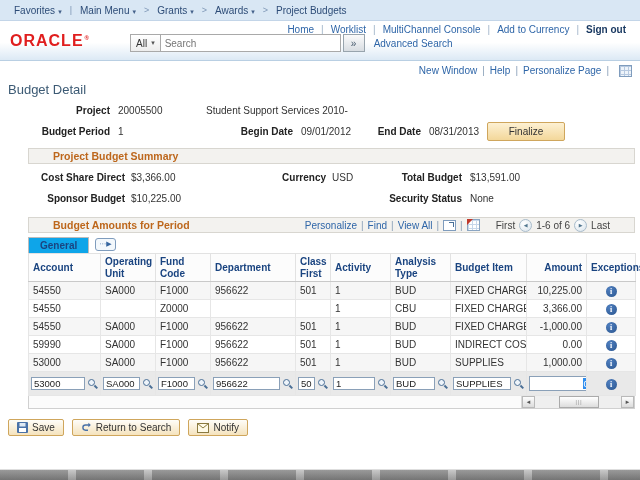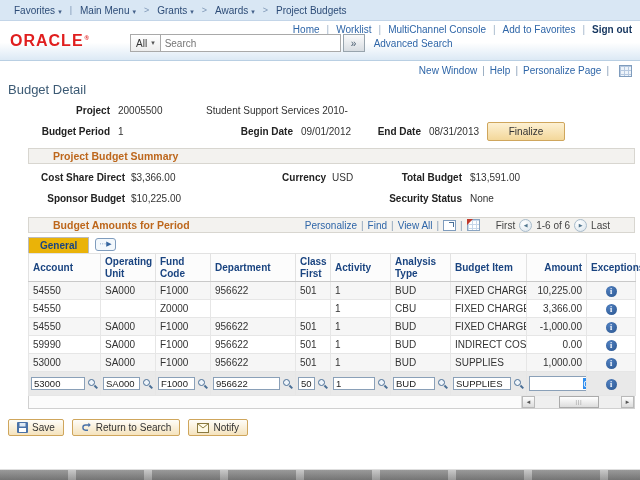--- a/index.html
+++ b/index.html
@@ -10,21 +10,21 @@
   
   .crumbbar{height:20px;background:var(--crumb-bg,#d9e7f4);border-bottom:1px solid #c3d5e8;
     display:flex;align-items:center;padding-left:8px;font-size:10px;color:#2d4c77;}
   .bc-item{margin:0 6px;color:#2d4c77;cursor:pointer;white-space:nowrap;}
   .bc-caret{font-size:7px;margin-left:3px;color:#44618a;}
   .bc-sep{color:#7d96b5;font-size:9px;margin:0 2px;}
 
   
   .banner{position:relative;height:39px;border-bottom:1px solid #b9cfe3;
     background:linear-gradient(#ffffff,#ffffff 55%,#dce9f5);}
-  .hlinks{position:absolute;top:3px;right:8px;font-size:10px;display:flex;align-items:center;}
+  .hlinks{position:absolute;top:3px;right:14px;font-size:10px;display:flex;align-items:center;}
   .hlinks .hsep{color:#9fb3c8;margin:0 7px;}
   .hlinks .signout{font-weight:bold;color:#16365f;}
   .logo{position:absolute;left:10px;top:11px;font-size:16px;font-weight:bold;letter-spacing:1px;
     color:var(--brand-red,#e01e1e);}
   .logo sup{font-size:6px;margin-left:1px;}
   .searchgrp{position:absolute;left:130px;top:13px;display:flex;align-items:stretch;height:18px;font-size:10px;}
   .allbox{border:1px solid #a9a9a9;background:linear-gradient(#fff,#ededed);padding:0 5px;
     display:flex;align-items:center;gap:4px;color:#333;cursor:pointer;}
   .allbox .caret{font-size:7px;color:#555;}
   .searchinput{width:180px;border:1px solid #a9a9a9;border-left:none;font-size:10px;padding:0 4px;
@@ -71,21 +71,21 @@
     background-size:4px 4px;}
   .dlico::after{content:"";position:absolute;left:-1px;top:-1px;border:3px solid transparent;
     border-top-color:#c0392b;border-left-color:#c0392b;}
   .pager{display:flex;align-items:center;margin-left:16px;font-size:10px;color:#444;}
   .pgbtn{display:inline-block;width:11px;height:11px;border:1px solid #a9bccb;border-radius:50%;
     background:radial-gradient(circle at 35% 30%,#ffffff,#d9e4ec);text-align:center;font-size:5px;
     line-height:11px;color:#51768f;margin:0 4px;cursor:pointer;}
 
   
   .tabrow{margin:3px 0 0 28px;height:17px;display:flex;align-items:flex-end;}
-  .tab{border:1px solid #bcbcbc;border-bottom:none;background:#eab308;padding:2px 11px;font-size:10px;
+  .tab{border:1px solid #bcbcbc;border-bottom:none;background:#0ea5e9;padding:2px 11px;font-size:10px;
     font-weight:bold;color:#1a4480;cursor:pointer;}
   .tabico{display:inline-block;height:11px;padding:0 3px;border:1px solid #7f9cbd;border-radius:3px;
     font-size:7px;line-height:10px;color:#35659f;background:#f3f8fc;margin:0 0 2px 6px;cursor:pointer;}
 
   
   table.grid{border-collapse:collapse;table-layout:fixed;width:607px;margin-left:28px;
     border:1px solid #c6c6c6;background:#fff;}
   .grid th{border:1px solid #e2e2e2;border-bottom:1px solid #c9c9c9;background:#fcfcfc;
     color:#1a4480;font-weight:bold;font-size:10px;text-align:left;padding:2px 4px;
     white-space:normal;line-height:1.15;vertical-align:middle;height:20px;}
@@ -151,21 +151,21 @@
     </div>
 
   <div class="banner">
     <div class="hlinks">
         <a>Home</a>
         <span class="hsep">|</span>
         <a>Worklist</a>
         <span class="hsep">|</span>
         <a>MultiChannel Console</a>
         <span class="hsep">|</span>
-        <a>Add to Favorites</a>
+        <a>Add to Currency</a>
         <span class="hsep">|</span>
         <a class="signout">Sign out</a>
       </div>
     <div class="logo">
       <span>ORACLE</span><sup>®</sup>
     </div>
     <div class="searchgrp">
       <div class="allbox">
         <span>All</span>
         <span class="caret">▾</span>

